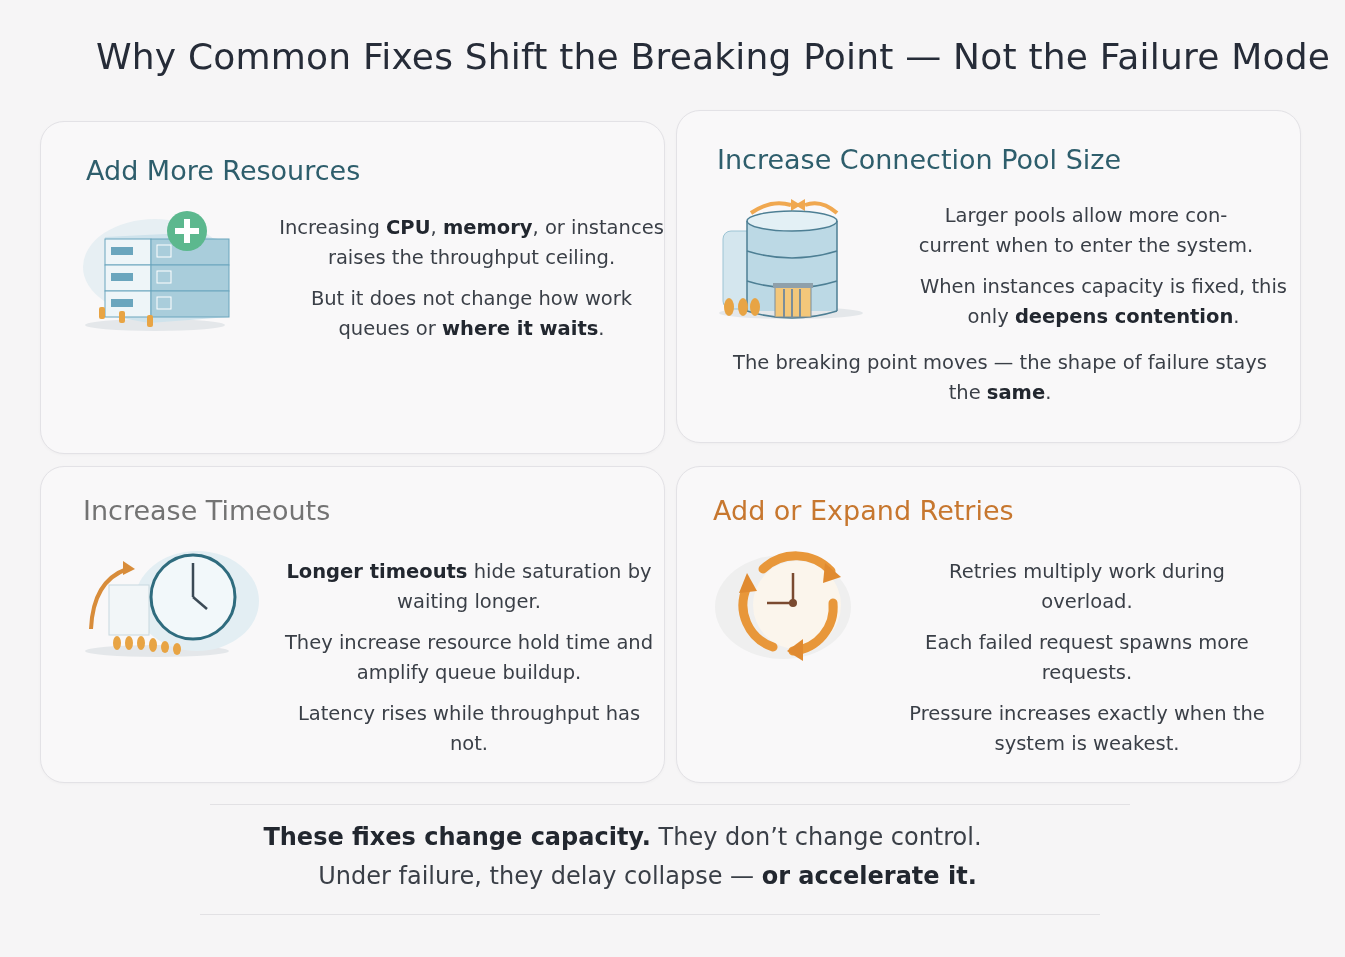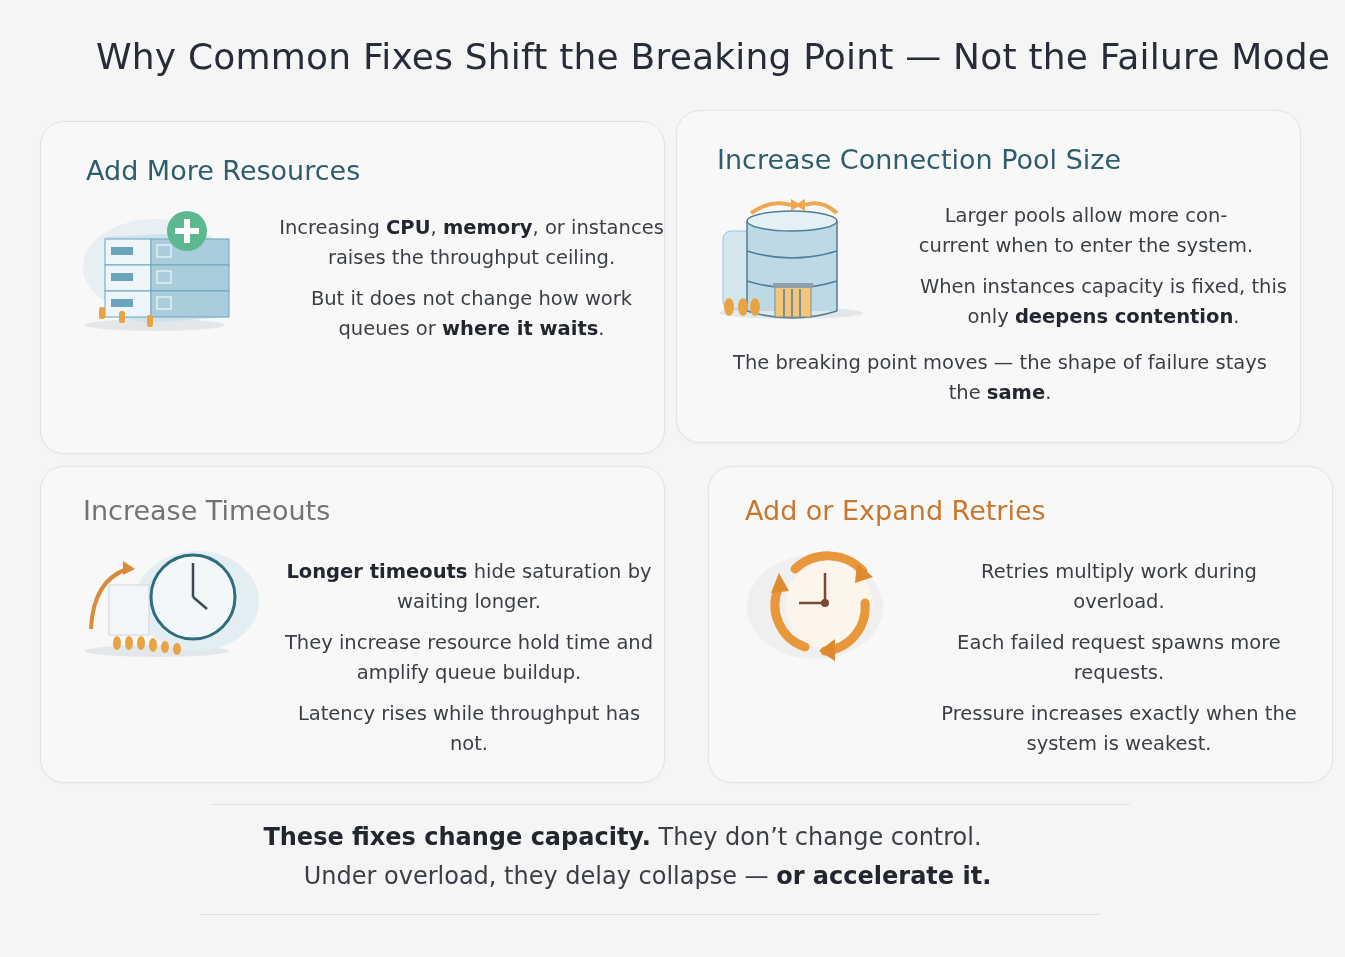--- a/index.html
+++ b/index.html
@@ -106,21 +106,21 @@
         <ellipse cx="100" cy="98" rx="4" ry="6"></ellipse>
       </g>
   </svg>
   <div class="txt" style="left:238px;top:90px;width:380px;">
     <p><b>Longer timeouts</b><span> hide saturation by waiting longer.</span></p>
     <p>They increase resource hold time and amplify queue buildup.</p>
     <p>Latency rises while throughput has not.</p>
   </div>
 </div>
 
-<div class="card" style="left:708px;top:466px;width:623px;height:315px;">
+<div class="card" style="left:676px;top:466px;width:623px;height:315px;">
   <h2 style="left:36px;top:28px;color:#c7772f;">Add or Expand Retries</h2>
   <svg class="ill" style="left:36px;top:80px;" width="150" height="120" viewBox="0 0 150 120">
     <ellipse cx="70" cy="60" rx="68" ry="52" fill="#efefef"></ellipse>
     <circle cx="84" cy="58" r="44" fill="#fbf5ec"></circle>
     <line x1="80" y1="56" x2="80" y2="26" stroke="#7a4a30" stroke-width="2.5"></line>
     <line x1="80" y1="56" x2="54" y2="56" stroke="#7a4a30" stroke-width="2.5"></line>
     <circle cx="80" cy="56" r="4" fill="#7a4a30"></circle>
     <path d="M50 22 A48 48 0 0 1 118 24" stroke="#e8973a" stroke-width="9" fill="none" stroke-linecap="round"></path>
     <polygon points="112,16 128,30 110,36" fill="#e08a30"></polygon>
     <path d="M120 56 A44 44 0 0 1 80 104" stroke="#e8973a" stroke-width="9" fill="none" stroke-linecap="round"></path>
@@ -133,15 +133,15 @@
     <p>Each failed request spawns more requests.</p>
     <p>Pressure increases exactly when the system is weakest.</p>
   </div>
 </div>
 
 <div class="rule" style="left:210px;top:804px;width:920px;"></div>
 <div class="footer" style="top:823px;left:-50px;">
   <b>These fixes change capacity.</b><span> They don’t change control.</span>
 </div>
 <div class="footer" style="top:862px;left:-25px;">
-  <span>Under overload, they delay collapse — </span><b>or accelerate it.</b>
+  <span>Under failure, they delay collapse — </span><b>or accelerate it.</b>
 </div>
 <div class="rule" style="left:200px;top:914px;width:900px;"></div>
 
 </body></html>

